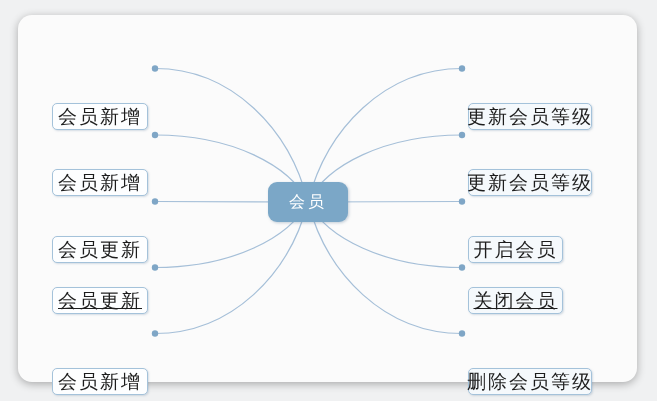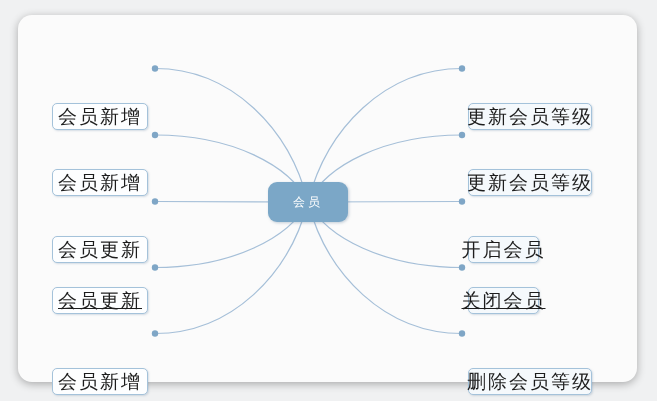--- a/index.html
+++ b/index.html
@@ -45,39 +45,39 @@
     letter-spacing: 2px;
     color: #1d1d1d;
     box-shadow: 1px 1px 2px rgba(110,140,170,0.28);
     cursor: default;
     white-space: nowrap;
     margin-top: 48px;
   }
   .node.left  { background: #fdfeff; left: 52px;  width: 96px; }
   .node.right { background: #f5f9fc; left: 468px; }
   .node.w-wide   { width: 124px; }
-  .node.w-narrow { width: 71px; }
+  .node.w-narrow { width: 95px; }
   .row1 { top: 55px; }
   .row2 { top: 121px; }
   .row3 { top: 188px; }
   .row4 { top: 239px; text-decoration: underline; }
   .row5 { top: 320px; }
   #center-node {
     position: absolute;
     left: 268px;
     top: 182px;
     width: 80px;
     height: 40px;
     background: #7ba7c7;
     border-radius: 9px;
     display: flex;
     align-items: center;
     justify-content: center;
     color: #ffffff;
-    font-size: 12px;
+    font-size: 16px;
     letter-spacing: 3px;
     box-shadow: 1px 1px 3px rgba(90,120,150,0.35);
     cursor: default;
   }
 </style>
 </head>
 <body>
 
 <div id="stage">
   <div id="card"></div>

